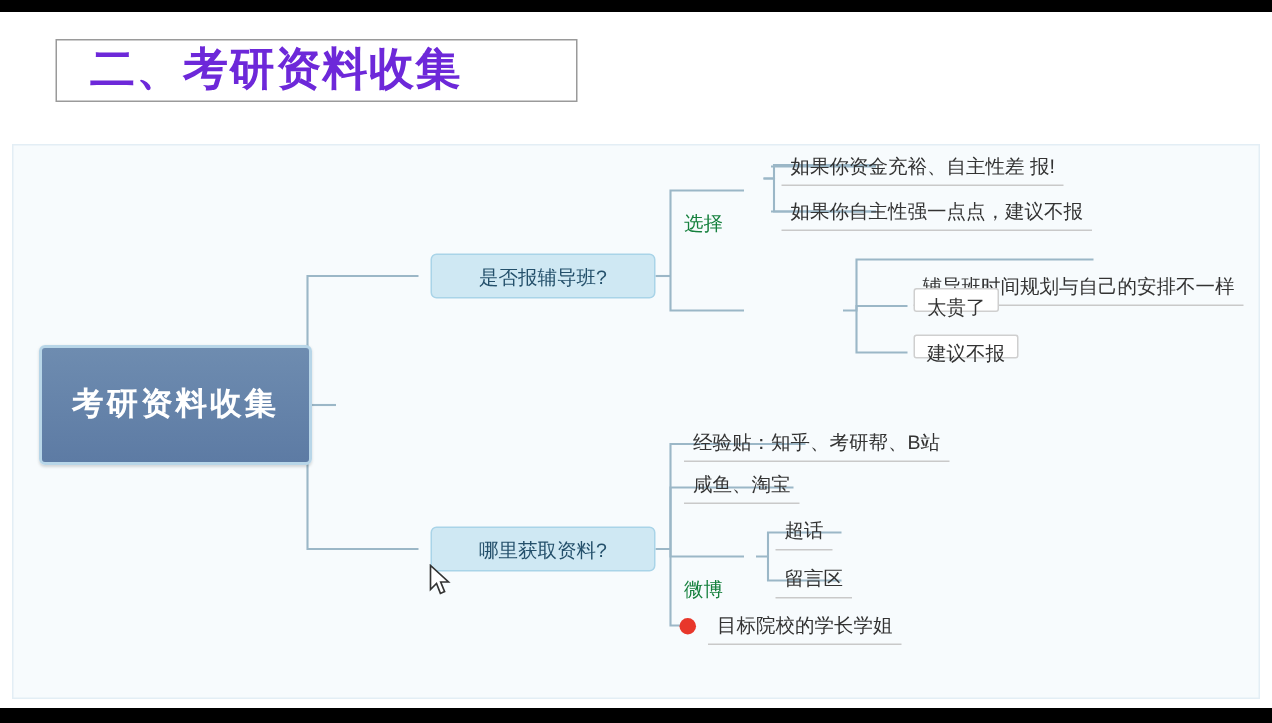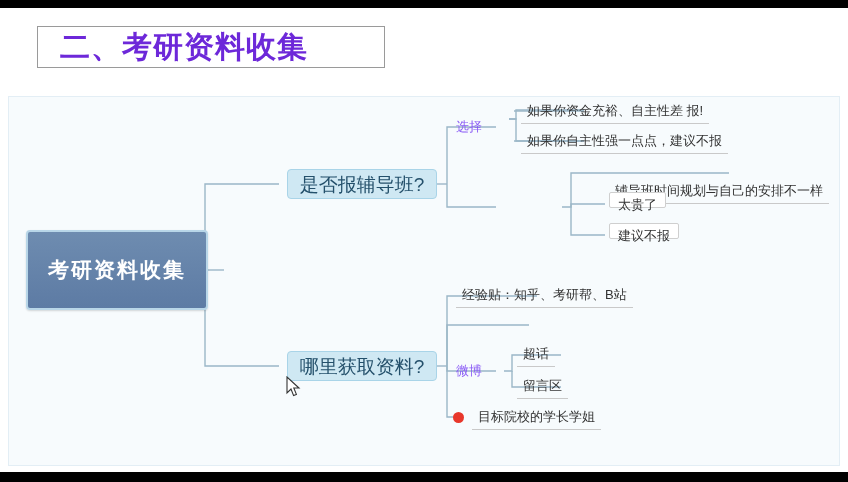--- a/index.html
+++ b/index.html
@@ -99,36 +99,37 @@
     line-height: 76px;
     box-shadow: 0 1px 2px rgba(0,0,0,0.15);
   }
 
   
   .node-l1 {
     background: #cfe8f3;
     border: 1px solid #a9d4e8;
     border-radius: 4px;
     color: #24506b;
-    font-size: 19px;
+    font-size: 13px;
     text-align: center;
     padding: 0 10px;
     height: 30px;
     line-height: 29px;
   }
   #n-l1-1 { left: 278px; top: 72px; width: 150px; }
   #n-l1-2 { left: 278px; top: 254px; width: 150px; }
 
   
   .node-l2 {
-    color: #8b5cf6;
+    color: #15803d;
     font-size: 13px;
     line-height: 20px;
     height: 20px;
     background: transparent;
+    margin-top: 22px;
   }
   
   .node-box {
     border: 1px solid #cfcfcf;
     background: #ffffff;
     border-radius: 2px;
     color: #333333;
     font-size: 13px;
     line-height: 24px;
     height: 16px;
@@ -236,20 +237,21 @@
     <div class="node node-l2" id="n-xuanze">选择</div>
 
     <div class="node node-underline" id="n-zijin">如果你资金充裕、自主性差 报!</div>
     <div class="node node-underline" id="n-zizhu">如果你自主性强一点点，建议不报</div>
 
     <div class="node node-underline" id="n-fudaoban">辅导班时间规划与自己的安排不一样</div>
     <div class="node node-box" id="n-taigui">太贵了</div>
     <div class="node node-box" id="n-lucheng">建议不报</div>
 
     <div class="node node-underline" id="n-jingyan">经验贴：知乎、考研帮、B站</div>
+    <div class="node node-underline" id="n-xianyu">咸鱼、淘宝</div>
     <div class="node node-l2" id="n-weibo">微博</div>
     <div class="node node-underline" id="n-chaohua">超话</div>
     <div class="node node-underline" id="n-liuyan">留言区</div>
     <div class="dot-red"></div>
     <div class="node node-underline" id="n-mubiao">目标院校的学长学姐</div>
 
     <svg id="cursor" viewBox="0 0 16 22" xmlns="http://www.w3.org/2000/svg">
       <path d="M1 1 L1 17 L5 13 L7.6 19.6 L10.4 18.4 L7.8 12 L13 12 Z" fill="#ffffff" stroke="#333333" stroke-width="1.1"></path>
     </svg>
 

